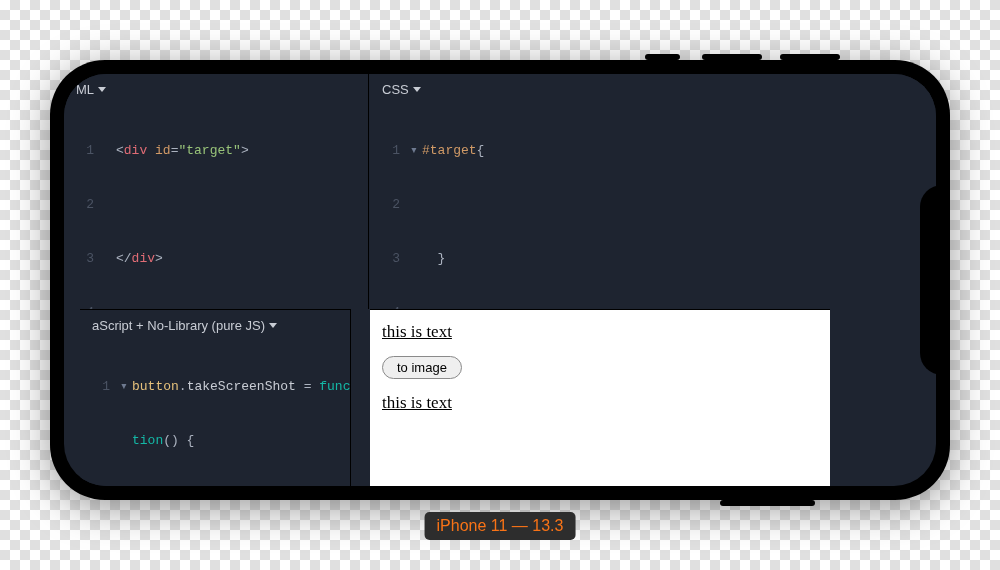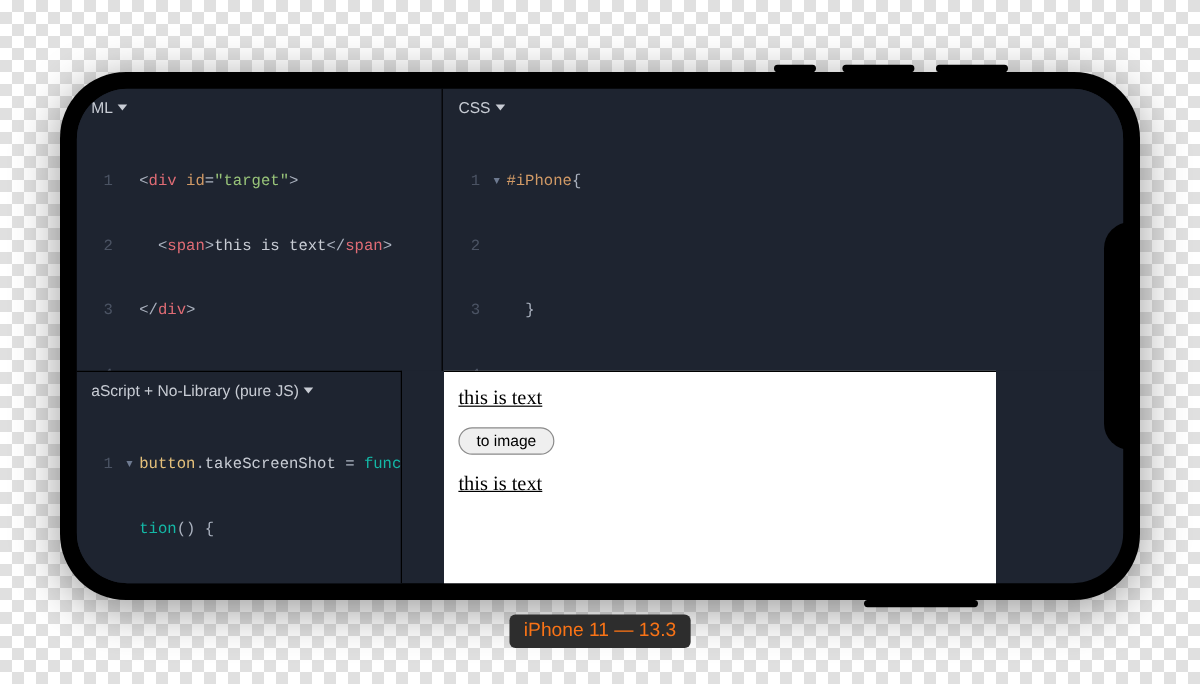--- a/index.html
+++ b/index.html
@@ -56,21 +56,21 @@
     position: absolute;
     inset: 14px;
     background: #1e2430;
     border-radius: 42px;
     overflow: hidden;
   }
 
   .quad { position: absolute; background: #1e2430; }
   .html-pane  { left: 0; top: 0; width: 305px; height: 235px; border-right: 1px solid #000; }
   .css-pane   { left: 306px; top: 0; width: 566px; height: 235px; }
-  .js-pane    { left: 0; top: 235px; width: 271px; height: 180px; border-top: 1px solid #000; border-right: 1px solid #000; }
+  .js-pane    { left: 16px; top: 235px; width: 271px; height: 180px; border-top: 1px solid #000; border-right: 1px solid #000; }
   .preview    { left: 306px; top: 235px; width: 460px; height: 180px; background: #fff; border-top: 1px solid #000; }
 
   .pane-header {
     height: 30px;
     display: flex;
     align-items: center;
     padding: 0 12px;
     color: #c8ccd4;
     font-size: 13px;
     gap: 4px;
@@ -153,21 +153,20 @@
       </div>
       <div class="code">
         <div class="code-row">
           <span class="gut">1</span>
           <span class="fold"></span>
           <span class="src"><span class="tok-punc">&lt;</span><span class="tok-tag">div</span> <span class="tok-attr">id</span><span class="tok-punc">=</span><span class="tok-str">"target"</span><span class="tok-punc">&gt;</span></span>
         </div>
         <div class="code-row">
           <span class="gut">2</span>
           <span class="fold"></span>
-          <span class="src">  <span class="tok-punc">&lt;</span><span class="tok-tag">span</span><span class="tok-punc">&gt;</span><span class="tok-plain">this is text</span><span class="tok-punc">&lt;/</span><span class="tok-tag">span</span><span class="tok-punc">&gt;</span></span>
         </div>
         <div class="code-row">
           <span class="gut">3</span>
           <span class="fold"></span>
           <span class="src"><span class="tok-punc">&lt;/</span><span class="tok-tag">div</span><span class="tok-punc">&gt;</span></span>
         </div>
         <div class="code-row">
           <span class="gut">4</span>
           <span class="fold"></span>
           <span class="src"></span>
@@ -187,21 +186,21 @@
 
     <div class="quad css-pane">
       <div class="pane-header">
         <span>CSS</span>
         <span class="tri-down"></span>
       </div>
       <div class="code">
         <div class="code-row">
           <span class="gut">1</span>
           <span class="fold">▾</span>
-          <span class="src"><span class="tok-sel">#iPhone</span><span class="tok-punc">{</span></span>
+          <span class="src"><span class="tok-sel">#target</span><span class="tok-punc">{</span></span>
         </div>
         <div class="code-row">
           <span class="gut">2</span>
           <span class="fold"></span><span class="src"></span>
         </div>
         <div class="code-row">
           <span class="gut">3</span>
           <span class="fold"></span>
           <span class="src">  <span class="tok-punc">}</span></span>
         </div>

